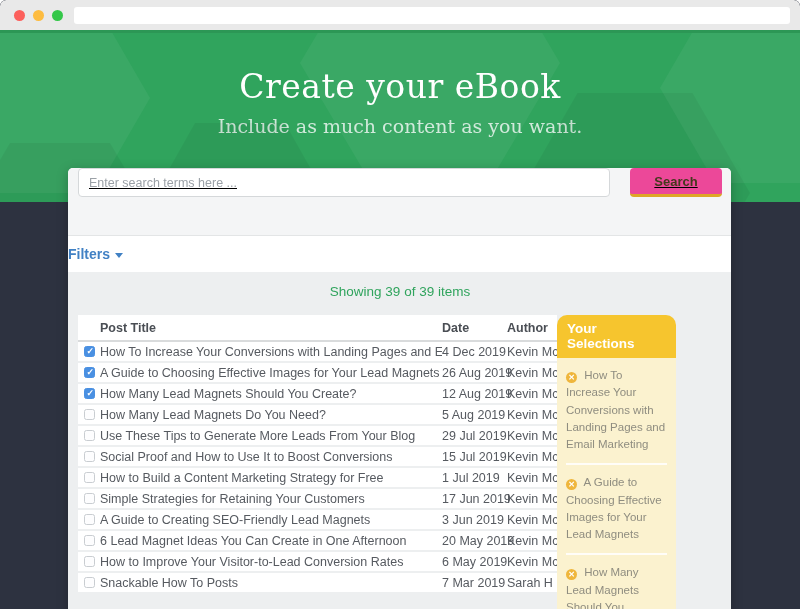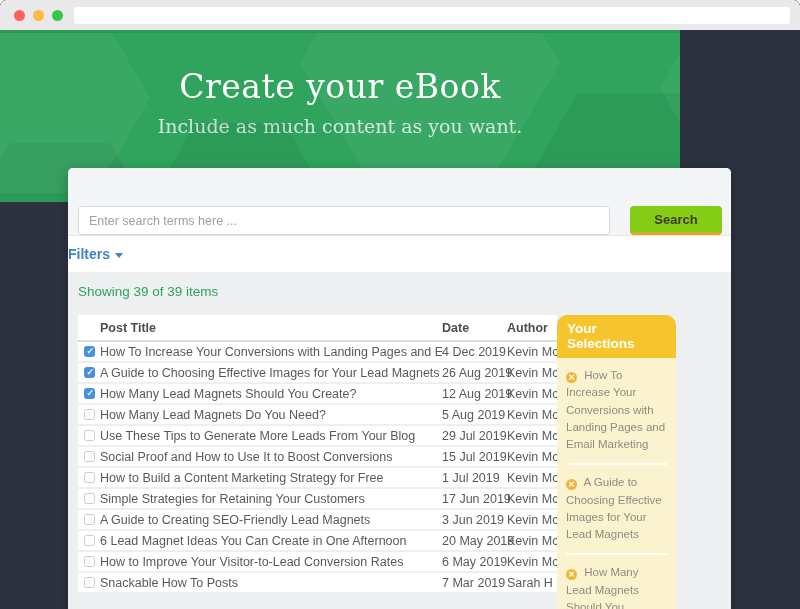--- a/index.html
+++ b/index.html
@@ -10,56 +10,56 @@
 
   
   .chrome { position:absolute; left:0; top:0; width:800px; height:30px;
             background:#e9e9e9; border-radius:6px 6px 0 0; }
   .dots { position:absolute; left:14px; top:10px; display:flex; gap:8px; }
   .dot { width:11px; height:11px; border-radius:50%; }
   .urlbar { position:absolute; left:74px; top:7px; width:716px; height:17px;
             background:#fff; border-radius:3px; }
 
   
-  .hero { position:absolute; left:0; top:30px; width:680px; height:172px;
+  .hero { position:absolute; left:0; top:30px; width:800px; height:172px;
           background:#30a45d; overflow:hidden; text-align:center;
           border-top:3px solid rgba(0,0,0,0.08); }
   .hex { position:absolute; clip-path:polygon(25% 0,75% 0,100% 50%,75% 100%,25% 100%,0 50%); }
   .hex.l { background:rgba(255,255,255,0.05); }
   .hex.d { background:rgba(0,0,0,0.05); }
   .hero-title { margin-top:34px; font-family:"DejaVu Serif", serif; font-weight:500;
                 font-size:33px; color:#ffffff; letter-spacing:0.5px; }
   .hero-sub   { margin-top:9px; font-family:"DejaVu Serif", serif; font-weight:400;
                 font-size:19px; color:#cfe9da; }
 
   
   .card { position:absolute; left:68px; top:168px; width:663px; height:460px;
           background:#edeff0; border-radius:5px 5px 0 0; overflow:hidden;
           box-shadow:0 3px 12px rgba(0,0,0,0.25); }
 
-  .search-section { height:67px; background:#f4f5f6; display:flex; align-items:flex-end;
-                    padding:0 9px 0 10px; gap:20px; }
+  .search-section { height:67px; background:#f4f5f6; display:flex; align-items:flex-start;
+                    padding:0 9px 0 10px; gap:20px;text-decoration:underline; }
   .search-input { flex:1; height:29px; background:#fff; border:1px solid #d5d8da;
                   border-radius:4px; font-size:12.5px; color:#3f444a; padding:0 10px;
                   font-family:"Liberation Sans", sans-serif; outline:none; }
   .search-input::placeholder { color:#9ba1a7; }
-  .btn-yellow { background:#84cc16; border:none; border-bottom:3px solid #ddA727;
+  .btn-yellow { background:#ec4899; border:none; border-bottom:3px solid #ddA727;
                 border-radius:4px; color:#43391c; font-weight:700;
                 font-family:"Liberation Sans", sans-serif; cursor:pointer; }
   .search-btn { width:92px; height:29px; font-size:13px; }
 
   .filters-row { height:37px; background:#ffffff; border-top:1px solid #e3e5e6;
                  display:flex; align-items:center; padding-left:0; }
   .filters-link { color:#4181c4; font-size:14px; font-weight:600; cursor:pointer; }
   .chev { display:inline-block; margin-left:5px; width:0; height:0;
           border-left:4px solid transparent; border-right:4px solid transparent;
           border-top:5px solid #4181c4; vertical-align:middle; }
 
   .results { background:#edeff0; padding:8px 9px 0 10px; }
-  .summary { color:#30a45d; font-size:13.5px; margin:4px 0 0 0; }
+  .summary { color:#30a45d; font-size:13.5px; margin:4px 0 0 0;text-align:center; }
   .content { display:flex; margin-top:16px; }
 
   
   .table-wrap { width:479px; }
   .thead { display:flex; align-items:center; background:#fff; height:27px;
            border-bottom:2px solid #d9dbdc; font-size:12.5px; font-weight:700; color:#4a4e54; }
   .trow  { display:flex; align-items:center; background:#fff; height:21px;
            border-bottom:2px solid #edeff0; font-size:12.5px; color:#565a60; }
   .cb-col { width:22px; padding-left:6px; flex:none; }
   .col-title { flex:1; white-space:nowrap; overflow:hidden; }

